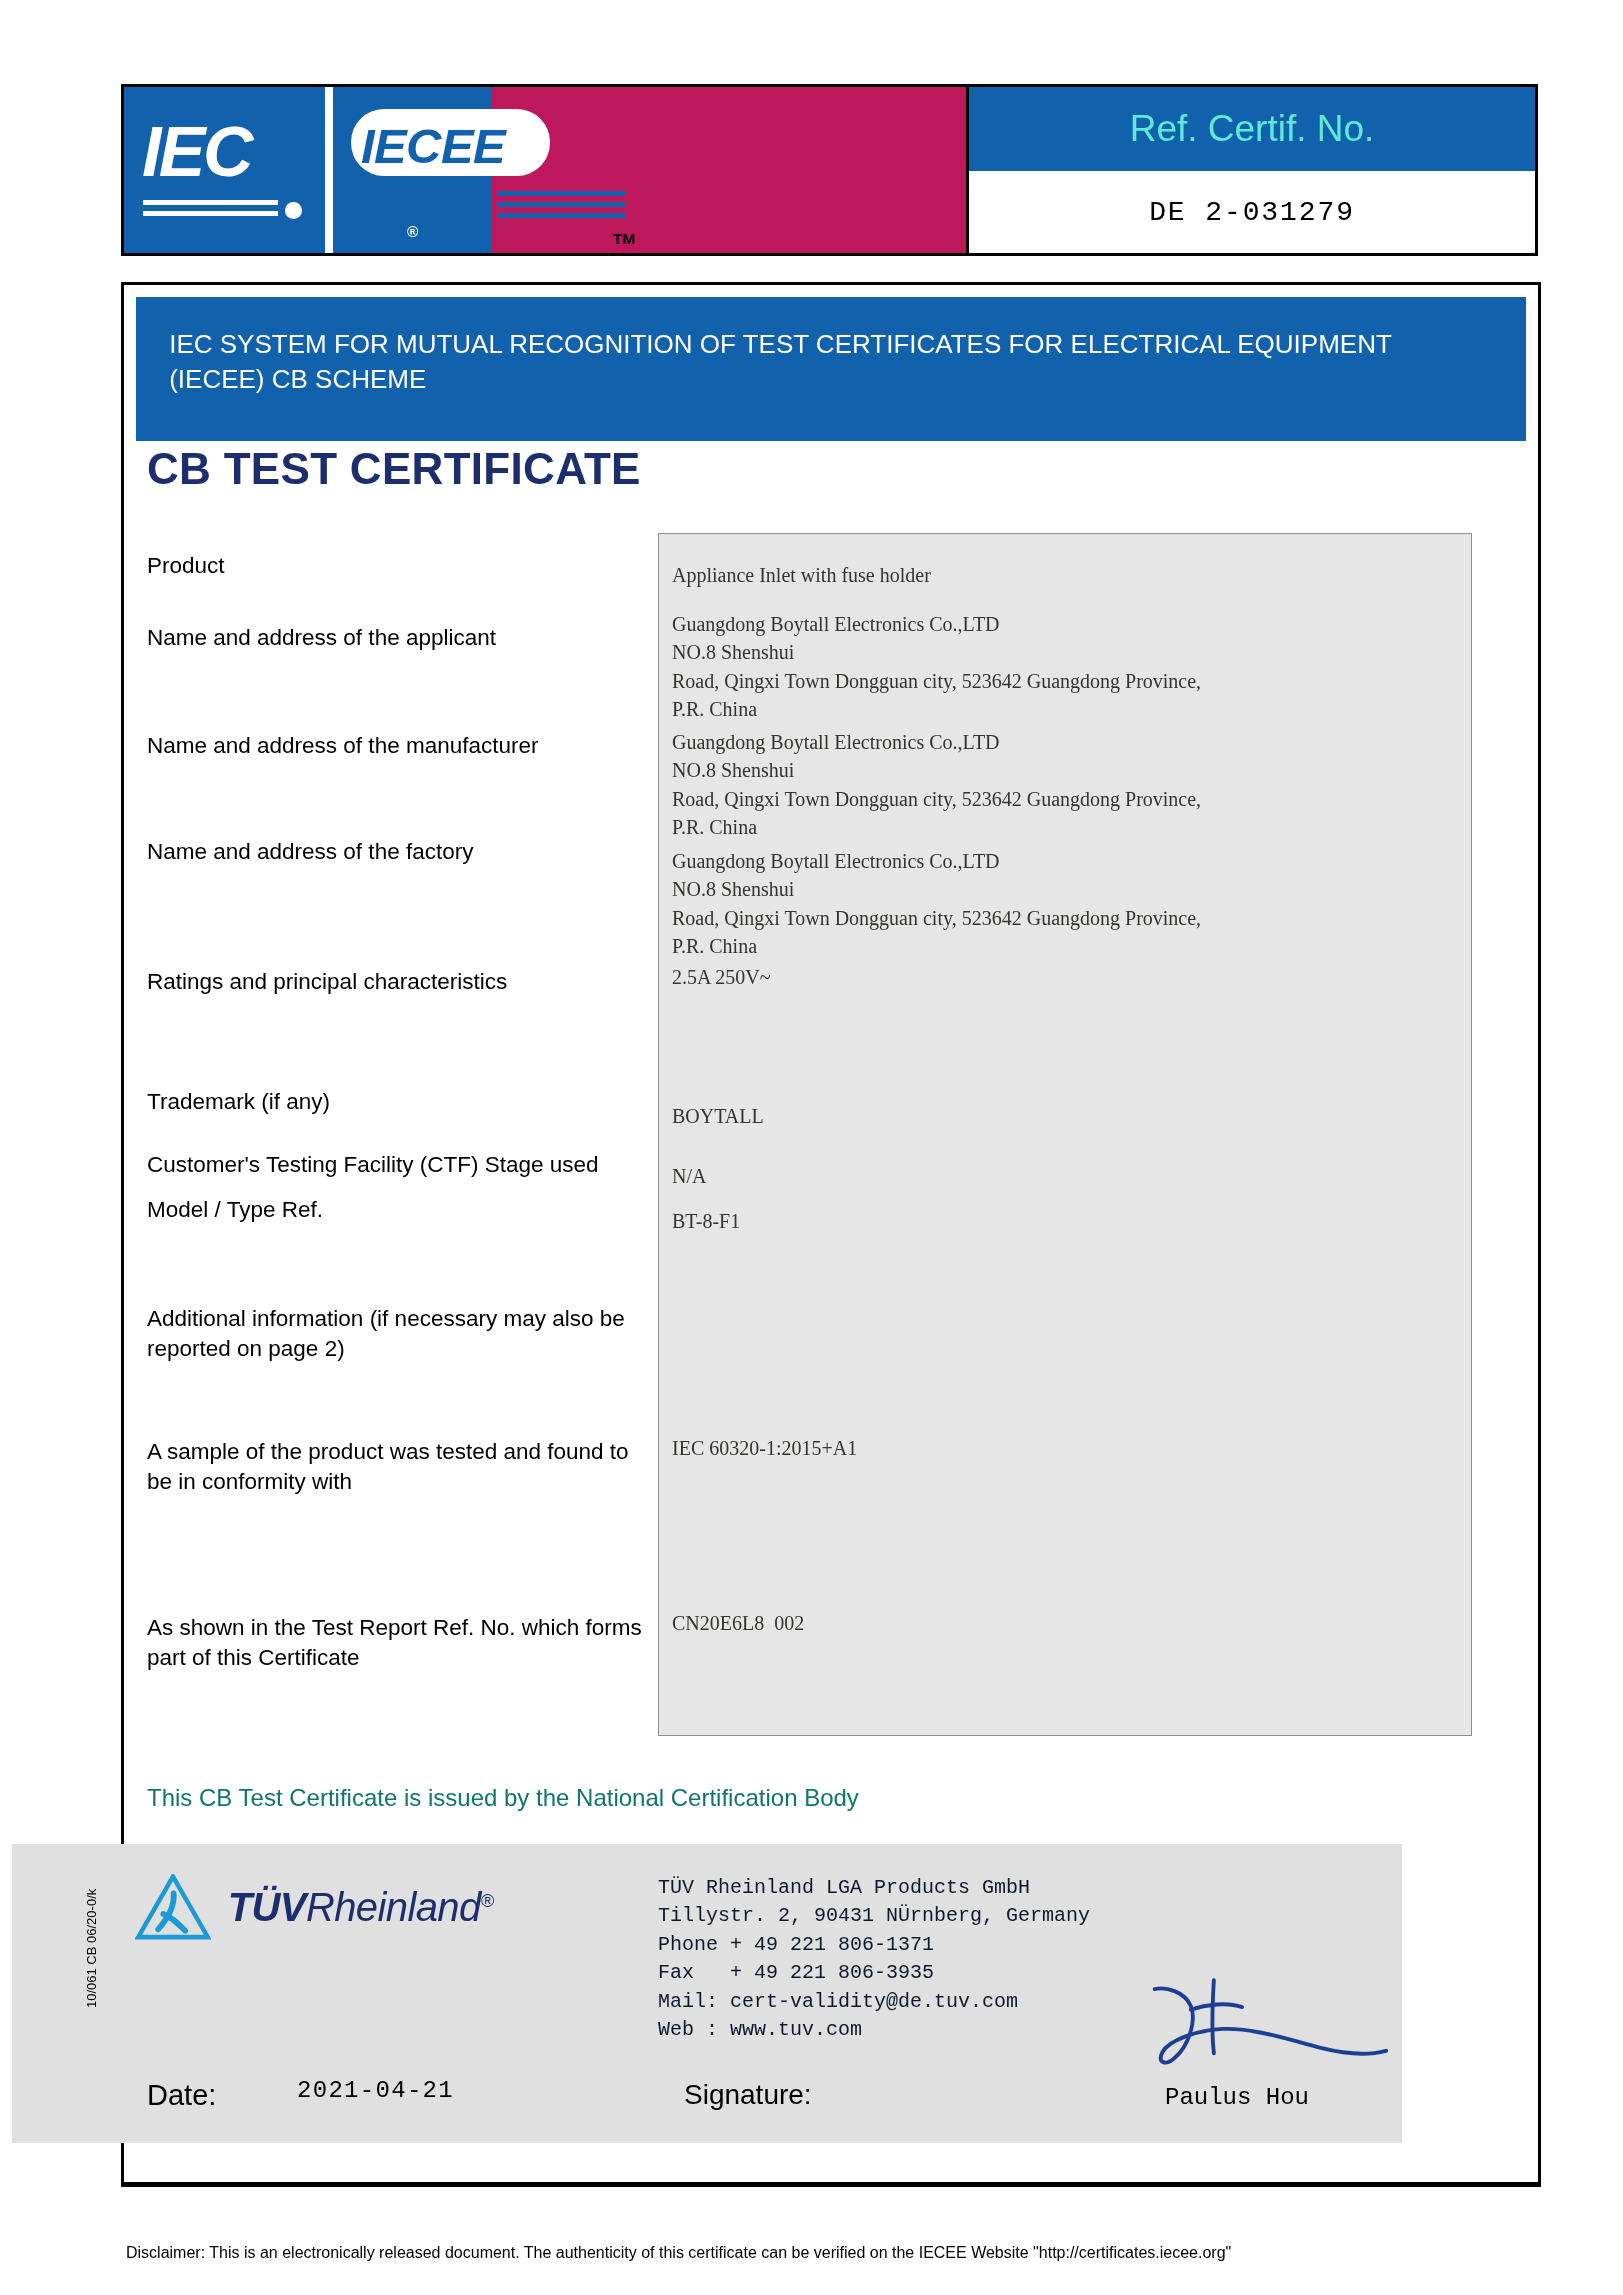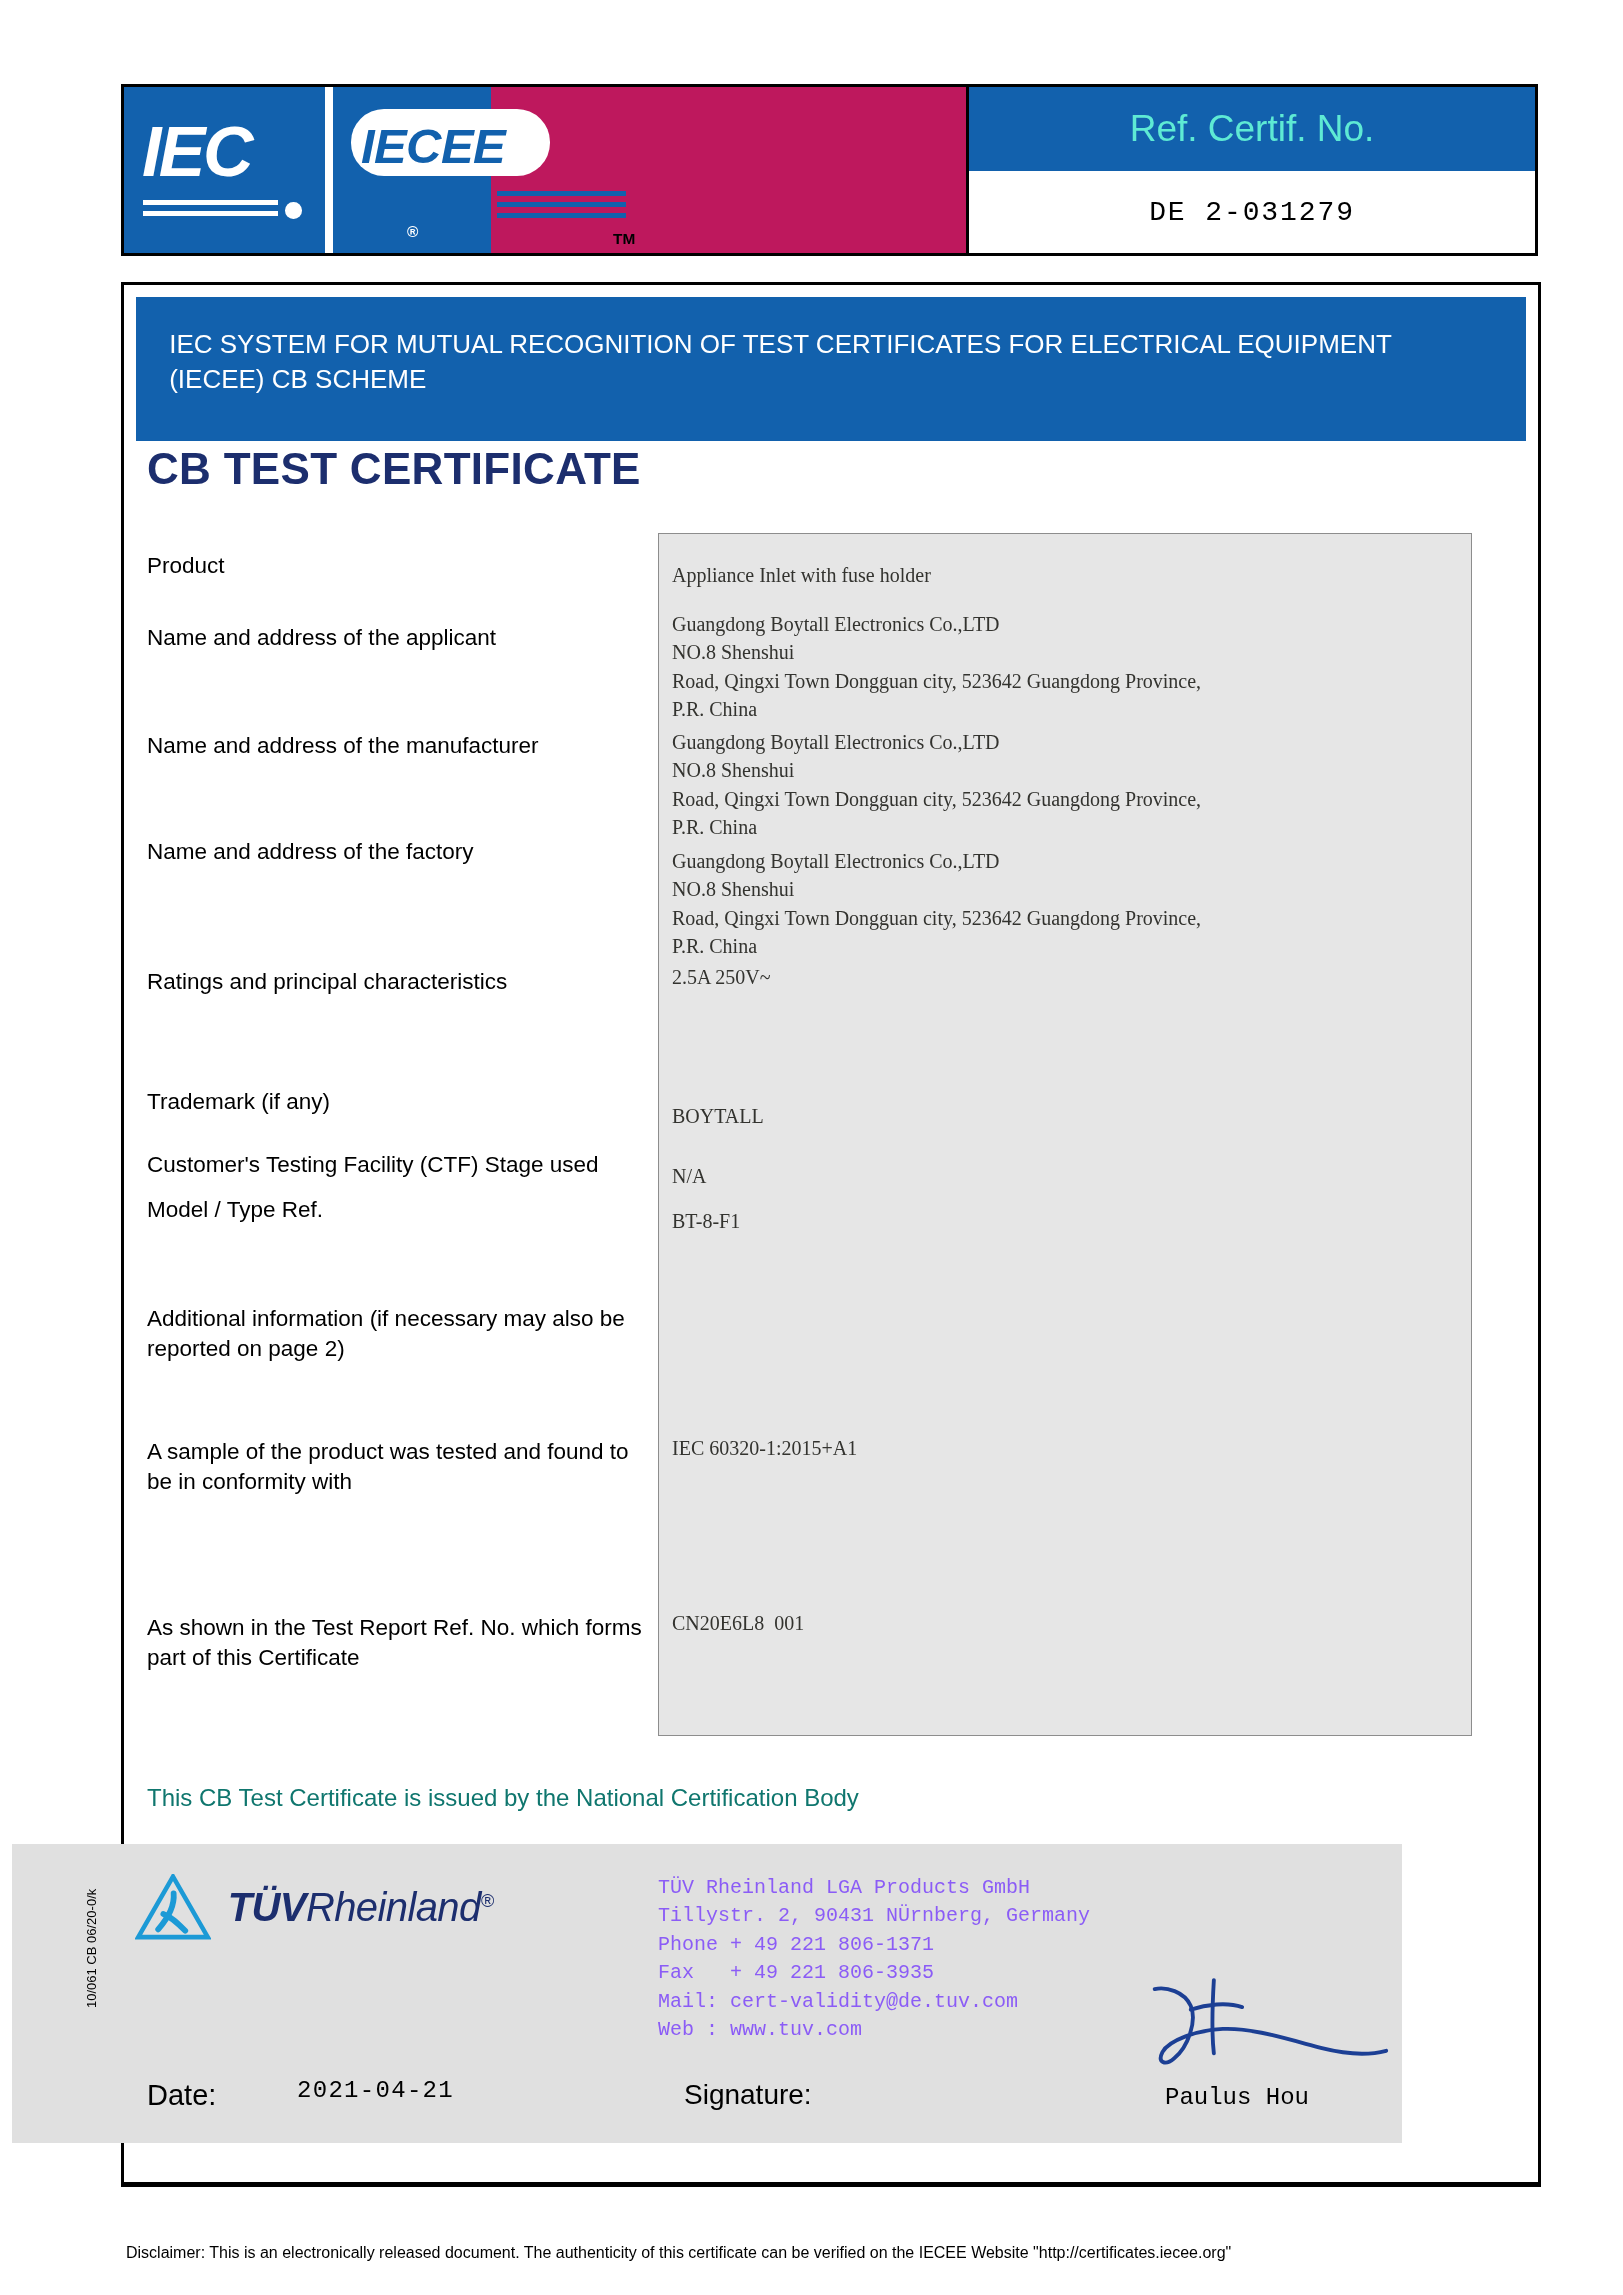--- a/index.html
+++ b/index.html
@@ -276,21 +276,21 @@
     font-weight: normal;
   }
 
   .tuv-address {
     position: absolute;
     left: 658px;
     top: 1874px;
     font-family: "Liberation Mono", monospace;
     font-size: 20px;
     line-height: 1.42;
-    color: #8b5cf6;
+    color: #0f172a;
     white-space: pre;
   }
 
   .date-label {
     position: absolute;
     left: 147px;
     top: 2079px;
     font-size: 29px;
   }
   .date-value {
@@ -414,21 +414,21 @@
     <div class="val" style="top:313px">Guangdong Boytall Electronics Co.,LTD
 NO.8 Shenshui
 Road, Qingxi Town Dongguan city, 523642 Guangdong Province,
 P.R. China</div>
     <div class="val" style="top:429px">2.5A 250V~</div>
     <div class="val" style="top:568px">BOYTALL</div>
     <div class="val" style="top:628px">N/A</div>
     <div class="val" style="top:673px">BT-8-F1</div>
     <div class="val" style="top:798px"></div>
     <div class="val" style="top:900px">IEC 60320-1:2015+A1</div>
-    <div class="val" style="top:1075px">CN20E6L8  001</div>
+    <div class="val" style="top:1075px">CN20E6L8  002</div>
   </div>
 
   <div class="issued-line">This CB Test Certificate is issued by the National Certification Body</div>
 
   <div class="footer-grey"></div>
 
   <div class="tuv-logo-wrap">
     <div class="tuv-mark">
       <svg width="76" height="67" viewBox="0 0 118 104" xmlns="http://www.w3.org/2000/svg">
         <path d="M59 4 L113 98 L5 98 Z" fill="none" stroke="#1c9ad6" stroke-width="7"></path>

